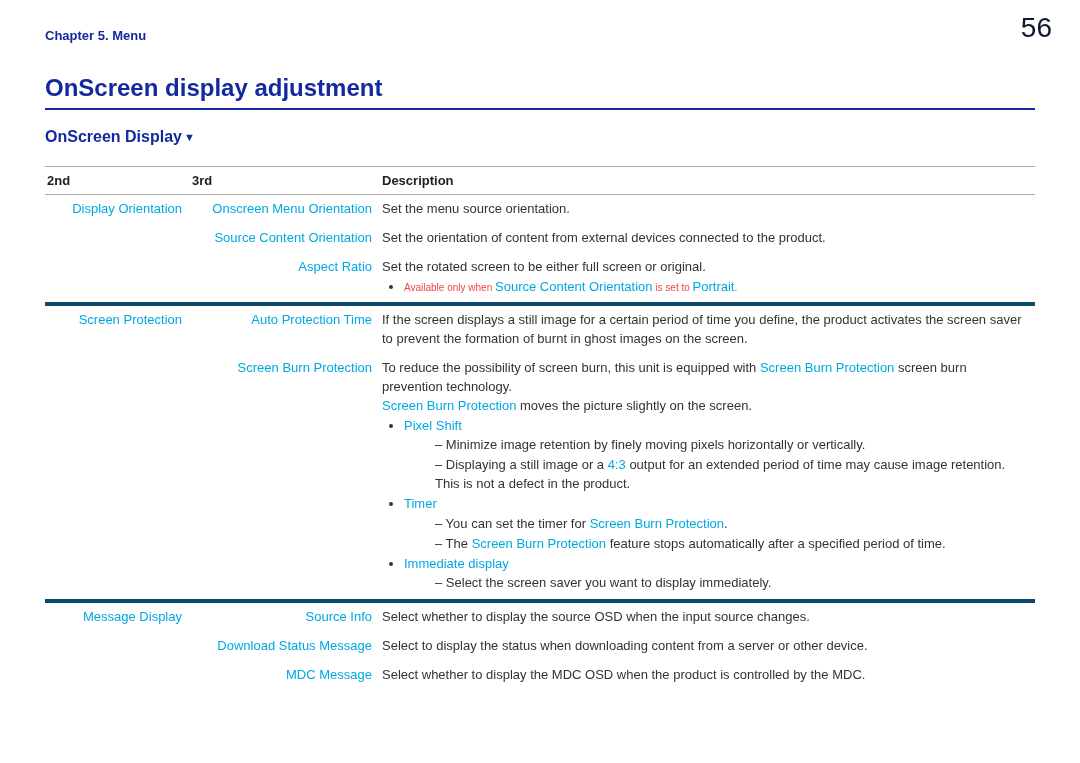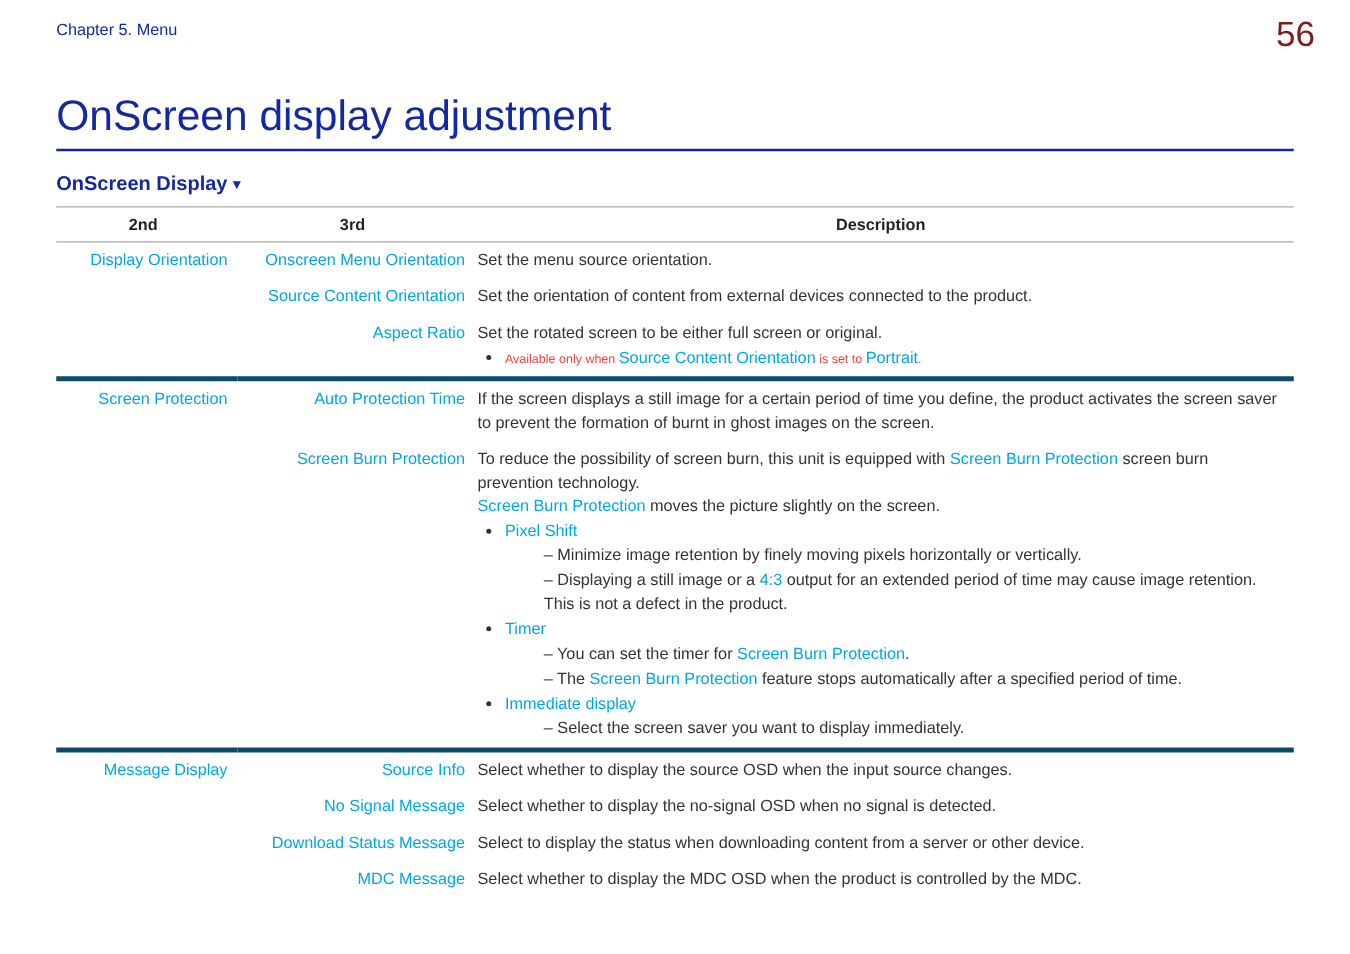--- a/index.html
+++ b/index.html
@@ -16,58 +16,59 @@
   }
   .header {
     display: flex;
     justify-content: space-between;
     align-items: flex-start;
     padding: 12px 28px 0 45px;
   }
   .chapter {
     color: #1428a0;
     font-size: 13px;
-    margin-top: 4px;
+    margin-top: 16px;
+    font-weight: bold;
   }
   .page-num {
-    color: #7f1d1d;
+    color: #0f172a;
     font-size: 28px;
     font-weight: 400;
   }
   .content {
     padding: 30px 45px 0 45px;
   }
   .title {
     color: #1428a0;
-    font-size: 34px;
-    font-weight: 400;
+    font-size: 24px;
+    font-weight: 700;
     margin: 0 0 6px 0;
   }
   .title-underline {
     height: 2px;
     background: #1428a0;
     margin-bottom: 18px;
   }
   .section-header {
     color: #1428a0;
     font-size: 16px;
     font-weight: 700;
-    margin-bottom: 8px;
+    margin-bottom: 20px;
   }
   .section-header .triangle {
     font-size: 11px;
     vertical-align: 1px;
     margin-left: 2px;
   }
   table {
     width: 100%;
     border-collapse: collapse;
   }
   thead th {
-    text-align: center;
+    text-align: left;
     font-weight: 700;
     font-size: 13px;
     color: #222;
     padding: 6px 8px 6px 2px;
     border-top: 1px solid #aaa;
     border-bottom: 1px solid #aaa;
   }
   td {
     vertical-align: top;
     padding: 5px 8px 5px 2px;
@@ -198,25 +199,20 @@
         </td>
       </tr>
 
       <tr class="row-sep">
         <td class="link">Message Display</td>
         <td class="link">Source Info</td>
         <td class="desc">Select whether to display the source OSD when the input source changes.</td>
       </tr>
       <tr>
         <td></td>
-        <td class="link">No Signal Message</td>
-        <td class="desc">Select whether to display the no-signal OSD when no signal is detected.</td>
-      </tr>
-      <tr>
-        <td></td>
         <td class="link">Download Status Message</td>
         <td class="desc">Select to display the status when downloading content from a server or other device.</td>
       </tr>
       <tr>
         <td></td>
         <td class="link">MDC Message</td>
         <td class="desc">Select whether to display the MDC OSD when the product is controlled by the MDC.</td>
       </tr>
     </tbody>
   </table>

